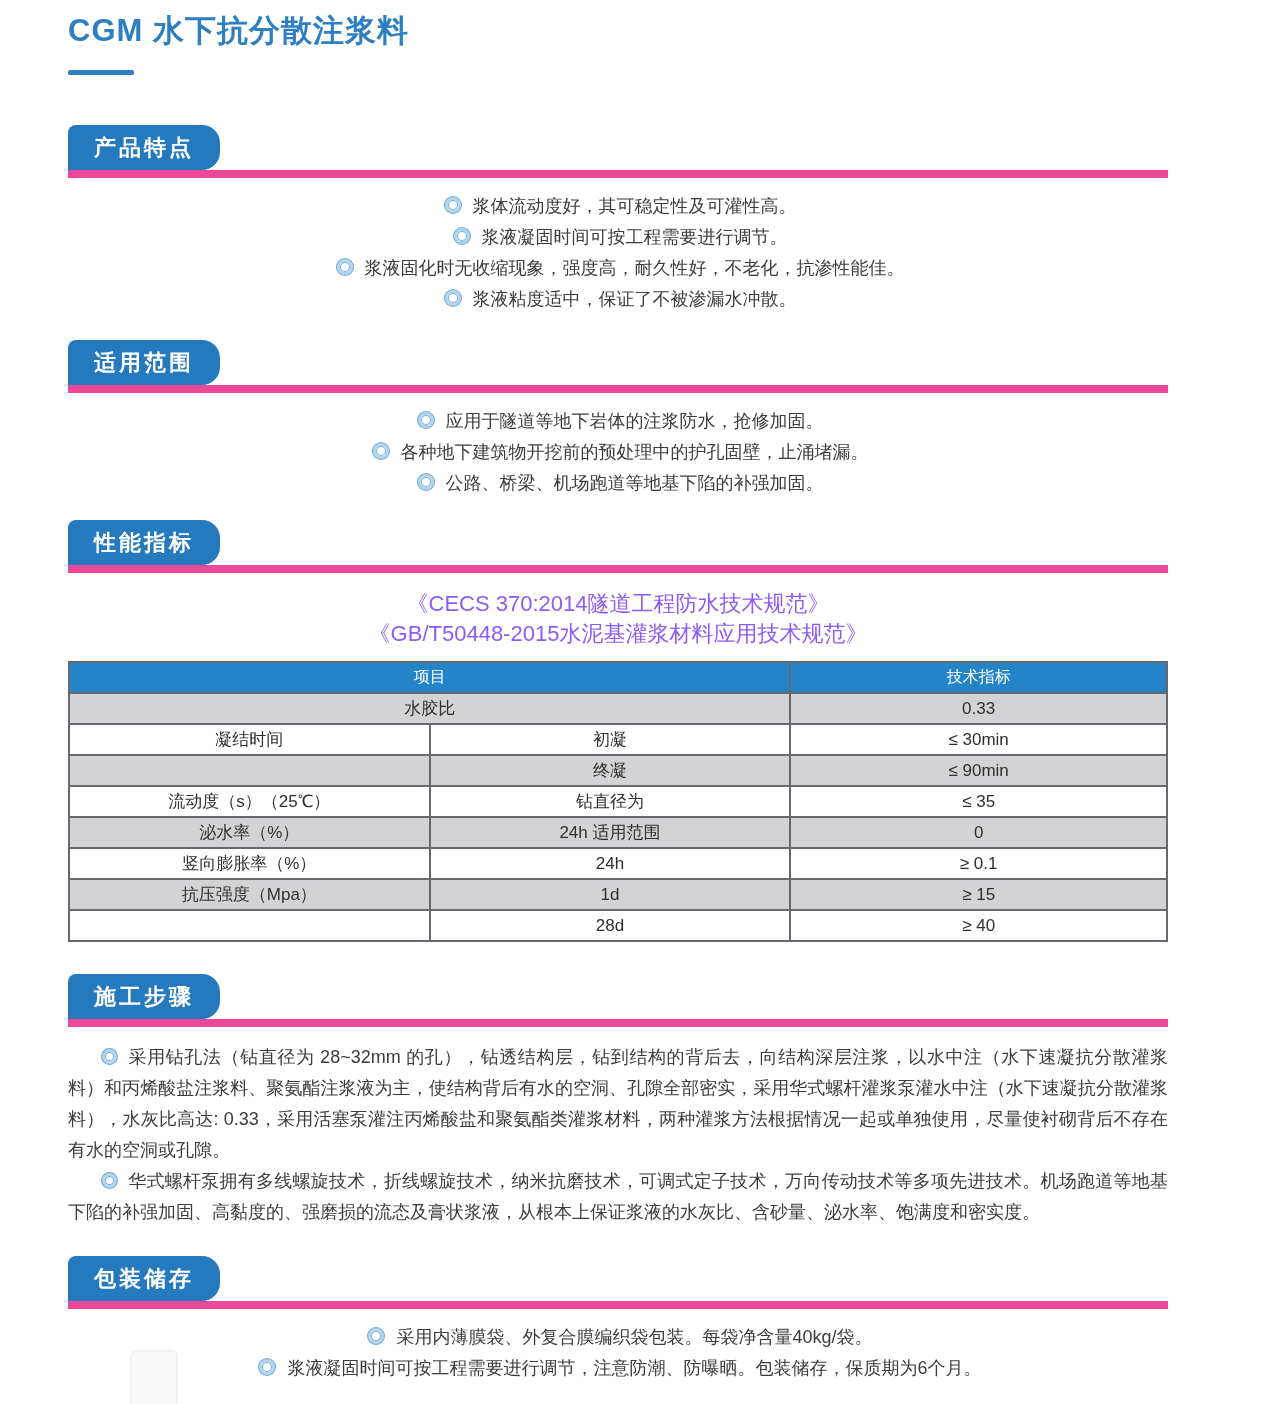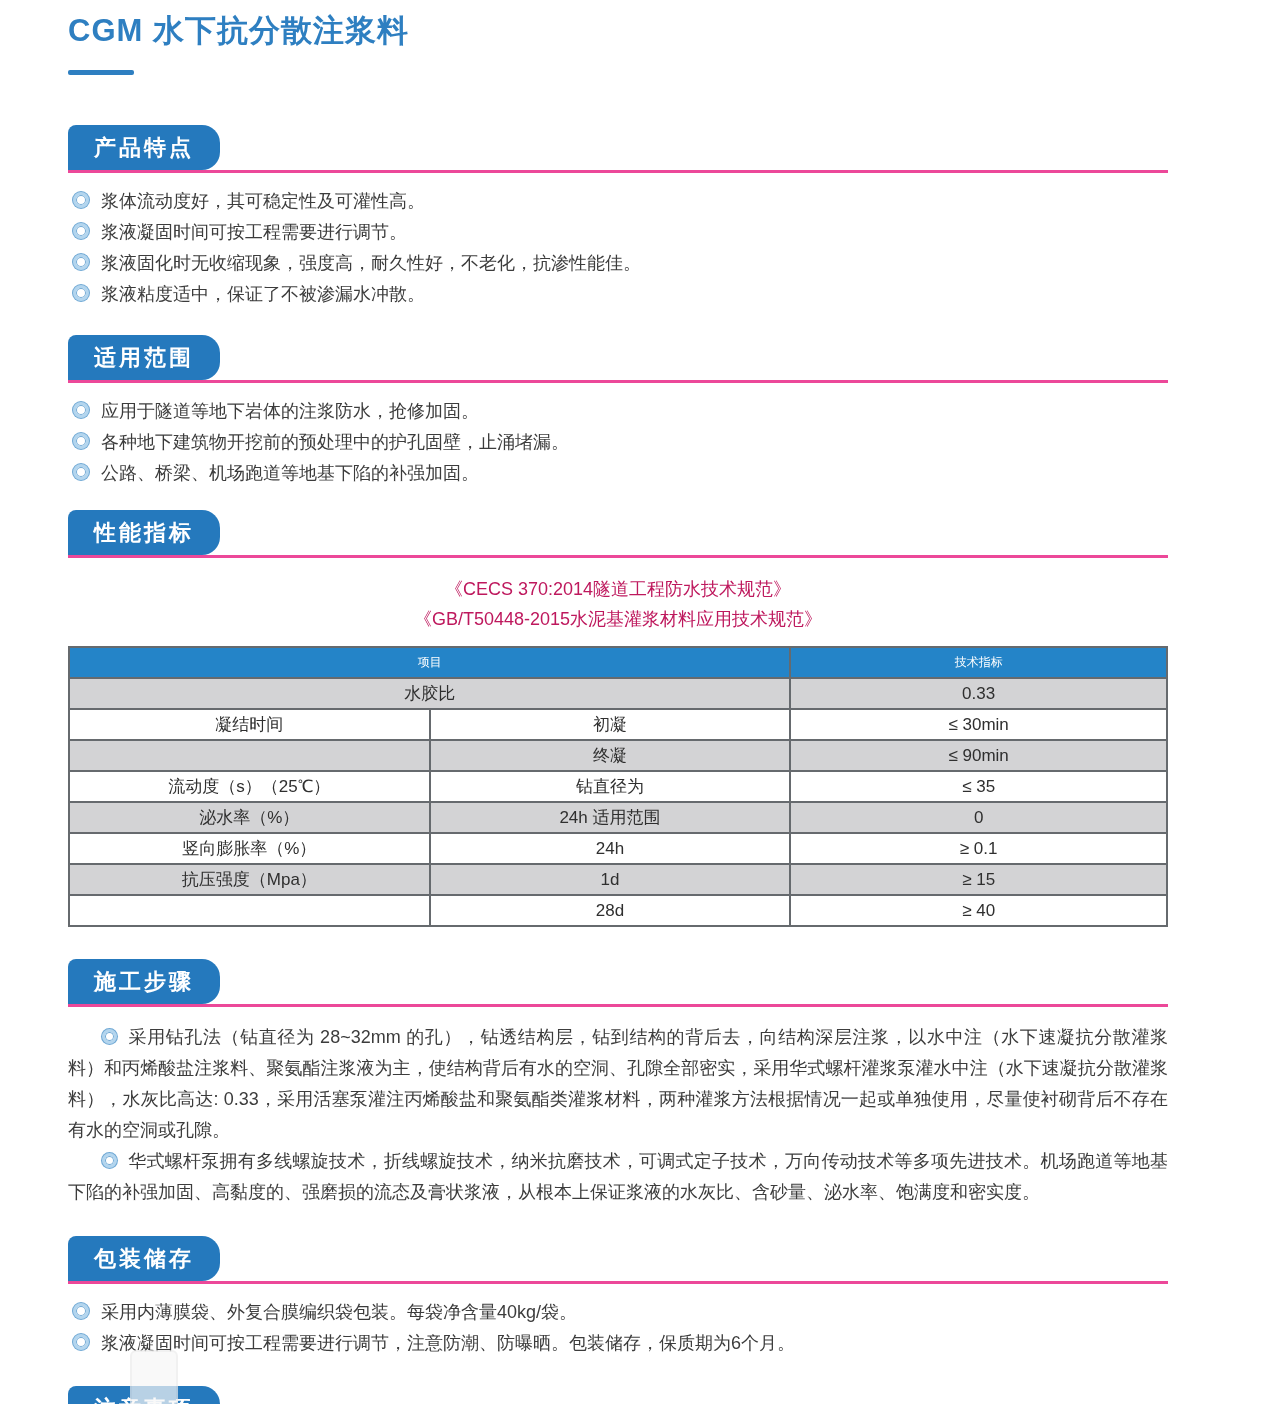--- a/index.html
+++ b/index.html
@@ -17,54 +17,54 @@
   .page-title {
     margin:0; font-size:31px; line-height:38px;
     font-weight:bold; color:#2e7fc1; letter-spacing:1px;
   }
   .title-underline {
     width:66px; height:5px; background:#2e7fc1;
     margin-top:20px; border-radius:2px;
   }
 
   
-  .sec-bar { border-bottom:3px solid #ec4899;text-decoration:underline; }
+  .sec-bar { border-bottom:8px solid #ec4899;text-decoration:underline; }
   .sec-tab {
     display:inline-block; background:#2579bd; color:#ffffff;
     font-size:22px; font-weight:bold; letter-spacing:3px;
     padding:8px 26px 7px 26px;
     border-radius:8px 18px 18px 0;
     vertical-align:bottom;
   }
 
   
   ul.blist { list-style:none; margin:17px 0 0 0; padding:0 0 0 3px; }
   ul.blist li {
     display:flex; align-items:flex-start;
-    margin-bottom:9px; font-size:18px; line-height:22px;
+    margin-bottom:9px; font-size:18px; line-height:22px;justify-content:center;
   }
   .ring-bullet {
     flex:0 0 auto; width:10px; height:10px;
     border:3px solid #b3d5ee; border-radius:50%;
     box-shadow:0 0 0 1px #6fa8d4, inset 0 0 0 1px #6fa8d4;
     margin:2px 12px 0 2px; background:#ffffff;
   }
 
   
   .standards { text-align:center; margin-top:16px; }
-  .standards div { font-size:18px; line-height:30px; color:#be185d; }
+  .standards div { font-size:22px; line-height:30px; color:#8b5cf6; }
 
   
   table.perf {
     width:100%; border-collapse:collapse; margin-top:12px;
     text-align:center; font-size:17px; color:#2f2f2f;
     table-layout:fixed;
   }
   table.perf td { border:2px solid #666a6e; height:27px; padding:1px 4px; }
-  table.perf tr.hd td { background:#2484c8; color:#ffffff; font-size:12px; }
+  table.perf tr.hd td { background:#2484c8; color:#ffffff; font-size:16px; }
   table.perf tr.alt td { background:#d3d3d5; }
   .cw1 { width:33.4%; } .cw2 { width:33.2%; } .cw3 { width:33.4%; }
 
   
   .cparas { margin-top:15px; }
   .cparas p {
     margin:0; font-size:18px; line-height:31px;
     text-align:justify; text-indent:34px; color:#3c3c3c;
   }
   .ring-bullet-inline {

